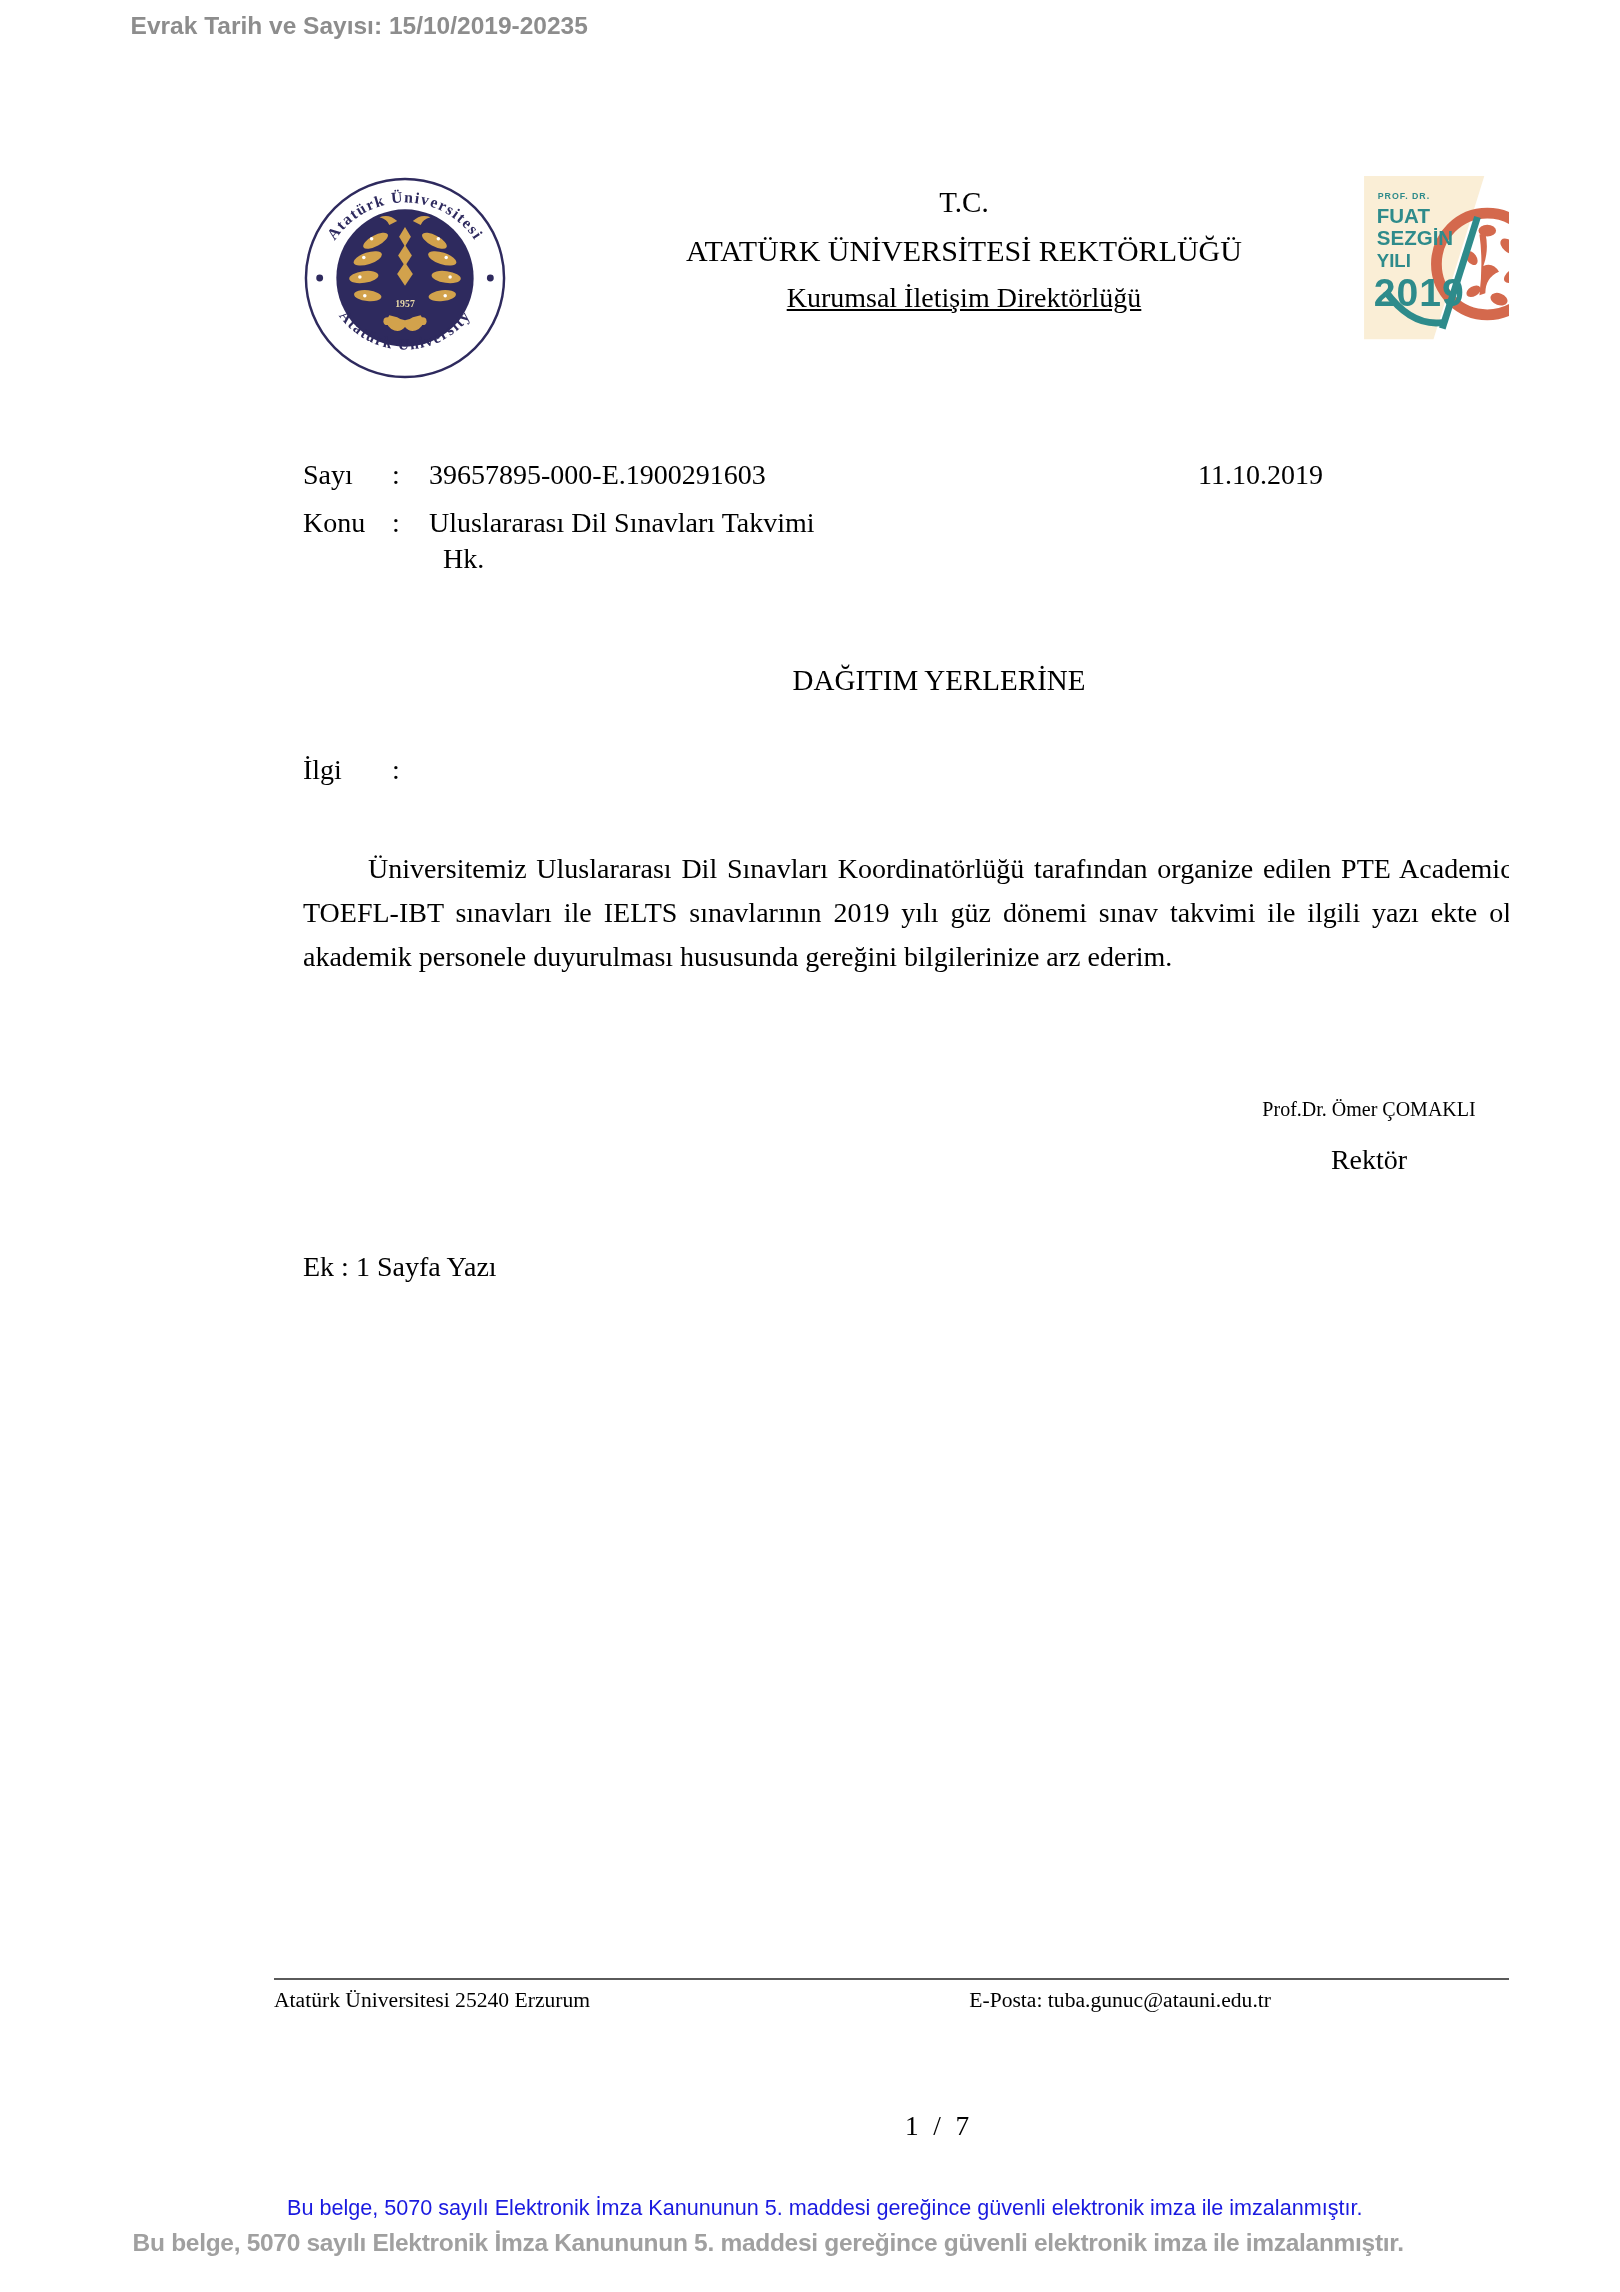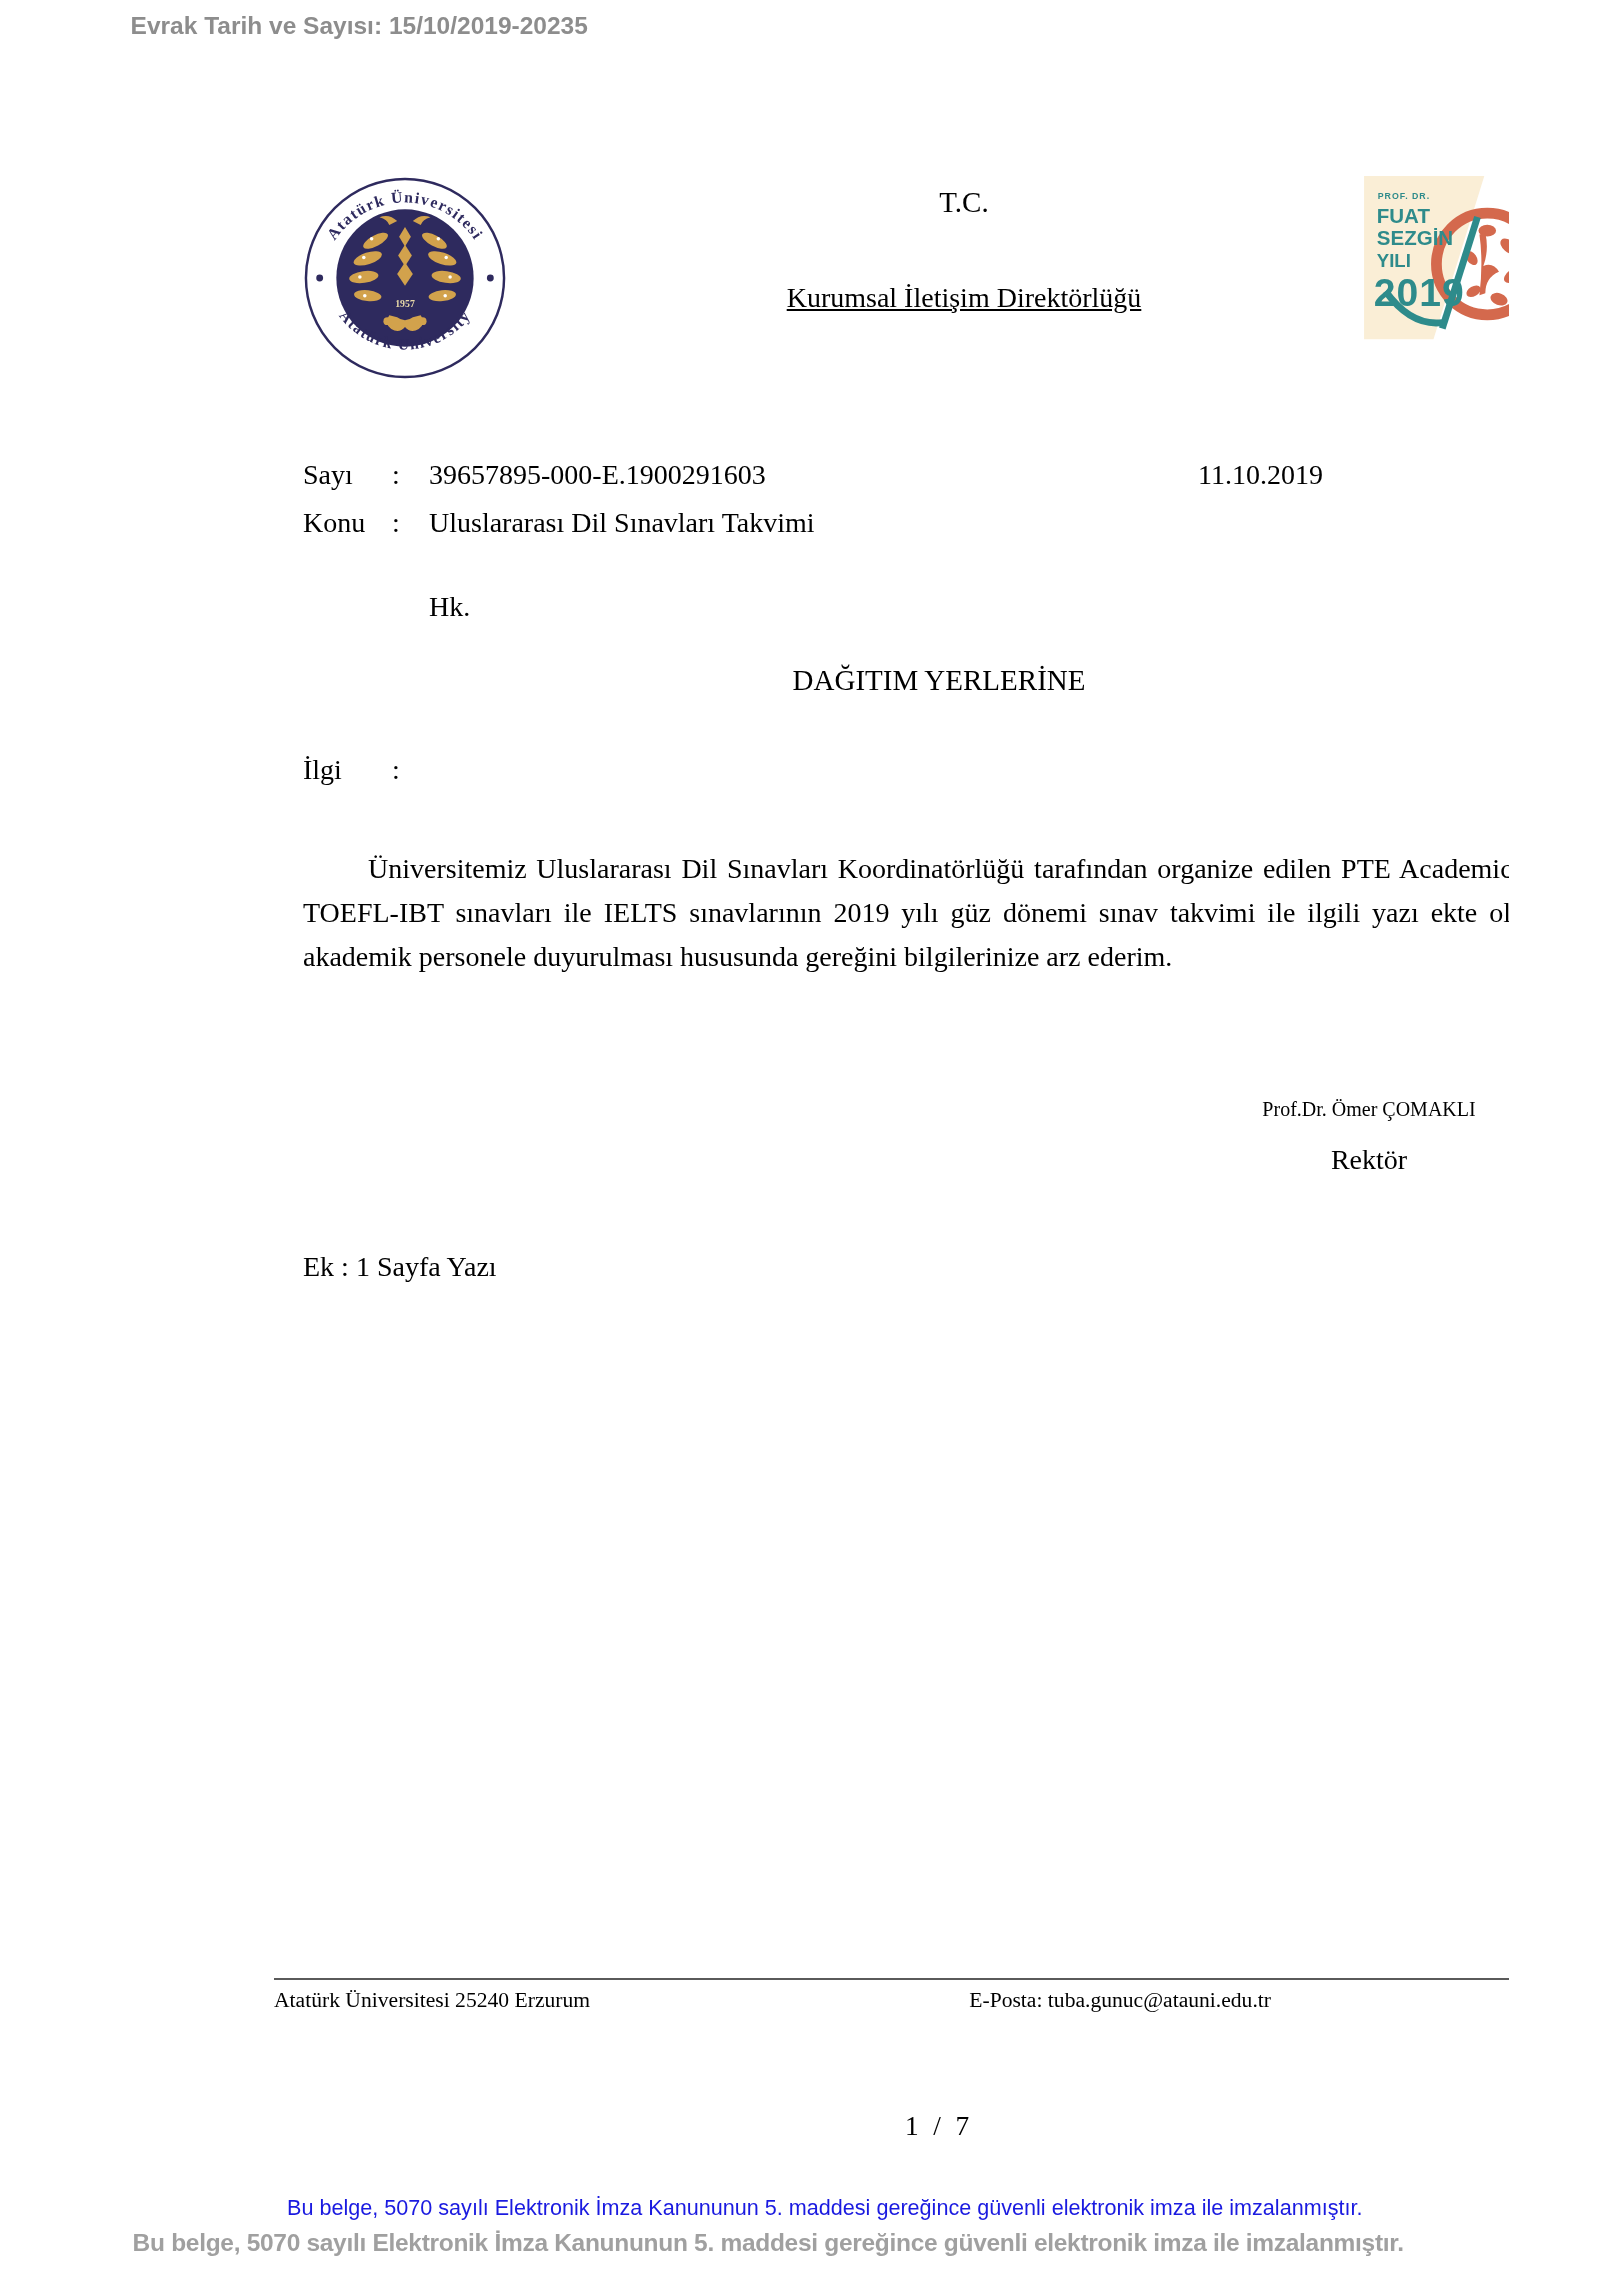--- a/index.html
+++ b/index.html
@@ -26,21 +26,21 @@
   .ylogo{left:1253px;top:174px;width:182px;height:176px;}
 
   
   .meta-label{font-size:28px;}
   .sayi-label{left:192px;top:459px;}
   .sayi-colon{left:281px;top:459px;}
   .sayi-value{left:318px;top:459px;}
   .konu-label{left:192px;top:507px;}
   .konu-colon{left:281px;top:507px;}
   .konu-value{left:318px;top:507px;}
-  .konu-line2{left:318px;top:543px;margin-top:48px;}
+  .konu-line2{left:332px;top:543px;}
   .doc-date{right:186px;top:459px;font-size:28px;}
 
   .recipient{left:828px;top:646px;font-size:29px;margin-top:18px;}
 
   .ilgi-label{left:192px;top:754px;}
   .ilgi-colon{left:281px;top:754px;}
   .ilgi-value{left:318px;top:754px;}
 
   .body-par{
     left:192px;top:847px;width:1243px;
@@ -124,20 +124,21 @@
           <circle cx="145" cy="122" r="1.8"></circle>
       </g>
       <path d="M88 142 q-6 8 2 14 q8 5 14 -2 q6 7 14 2 q8 -6 2 -14 l-8 2 q-8 6 -16 0 z"></path>
       <circle cx="86" cy="148" r="4"></circle>
       <circle cx="122" cy="148" r="4"></circle>
     </g>
     <text x="104" y="134" text-anchor="middle" font-family="Liberation Serif, serif" font-size="10" font-weight="bold" fill="#e8d9a8">1957</text>
   </svg>
 
   <div class="abs tc center nowrap">T.C.</div>
+  <div class="abs org center nowrap">ATATÜRK ÜNİVERSİTESİ REKTÖRLÜĞÜ</div>
   <div class="abs dept center nowrap">Kurumsal İletişim Direktörlüğü</div>
 
   <svg class="abs ylogo" viewBox="0 0 186 180">
     <polygon points="0,2 123,2 71,169 0,169" fill="#faeed6"></polygon>
     <g stroke="#d4694d" fill="none">
       <circle cx="126" cy="92" r="52" stroke-width="11"></circle>
     </g>
     <g fill="#d4694d">
       <ellipse cx="126" cy="58" rx="9" ry="6"></ellipse>
       <ellipse cx="148" cy="74" rx="10" ry="6" transform="rotate(40 148 74)"></ellipse>

